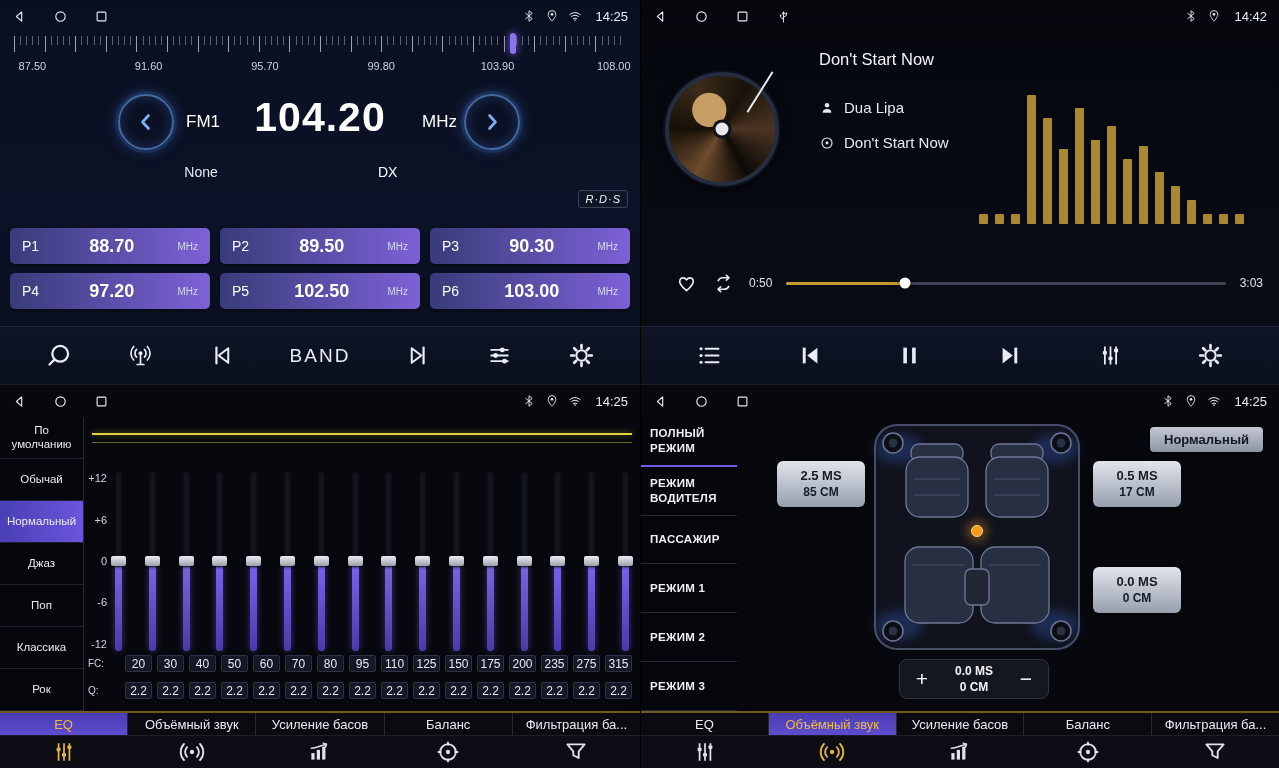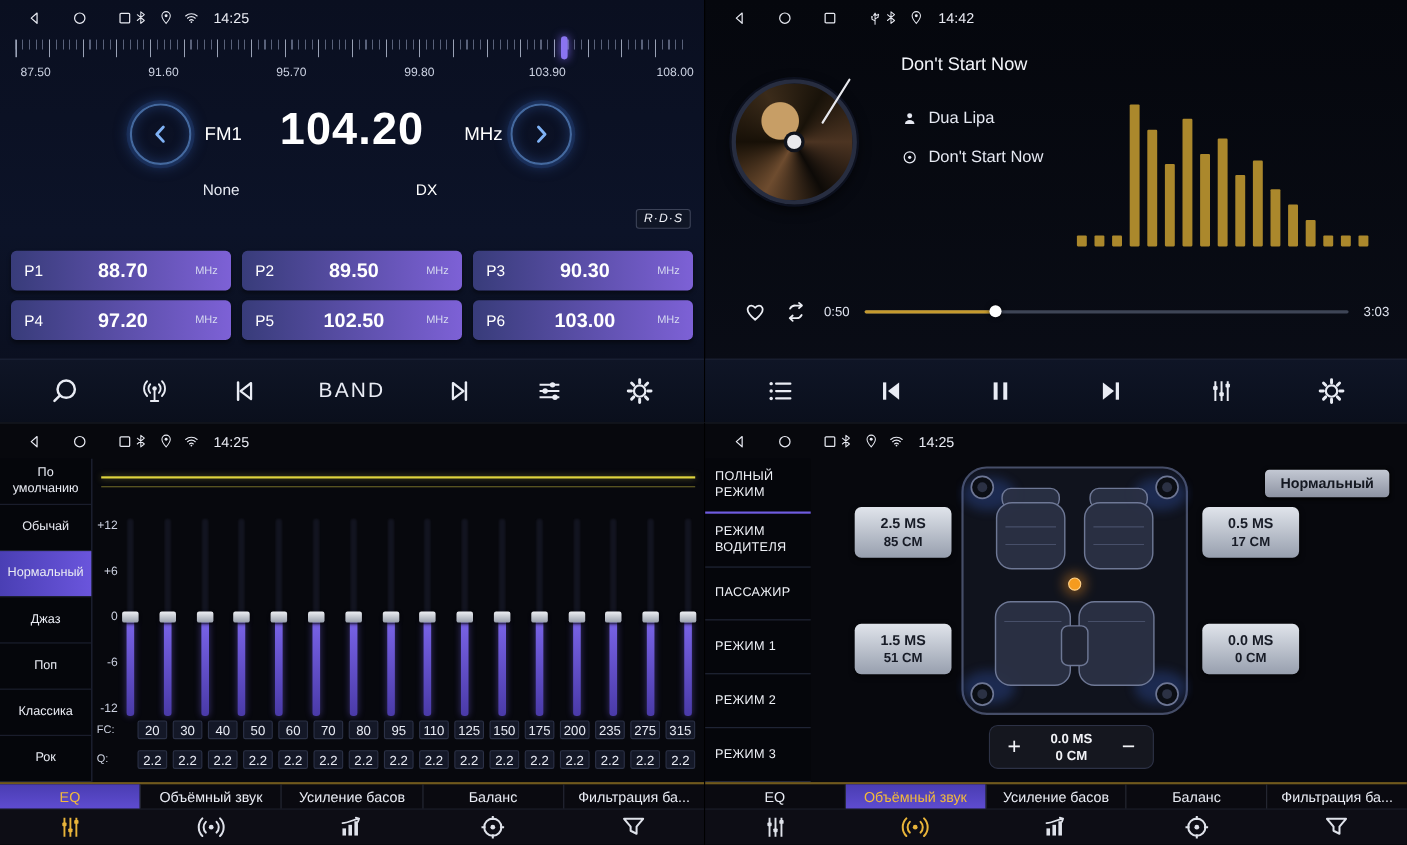--- a/index.html
+++ b/index.html
@@ -4,21 +4,21 @@
 <style>
   *{margin:0;padding:0;box-sizing:border-box}
   html,body{width:1279px;height:768px;background:#000;font-family:"Liberation Sans",sans-serif;color:#fff;overflow:hidden}
   .q{position:absolute;overflow:hidden}
   #q-radio{left:0;top:0;width:640px;height:384px;background:linear-gradient(180deg,#0a0f20 0%,#0c1328 55%,#0a0e1c 100%)}
   #q-player{left:640px;top:0;width:639px;height:384px;background:linear-gradient(180deg,#05070d,#0a0d17);border-left:1px solid #000}
   #q-eq{left:0;top:384px;width:640px;height:384px;background:#07080d;border-top:1px solid #1b1e28}
   #q-sound{left:640px;top:384px;width:639px;height:384px;background:#07080d;border-top:1px solid #1b1e28;border-left:1px solid #000}
 
   
-  .sbar{height:32px;display:flex;align-items:center;padding:0 24px;color:#e8eaf2}
+  .sbar{height:32px;display:flex;align-items:center;justify-content:space-between;padding:0 12px;color:#e8eaf2}
   .sbar .nav{display:flex;gap:26px;align-items:center}
   .sbar .stat{display:flex;gap:9px;align-items:center}
   .nico{width:15px;height:15px;cursor:pointer}
   .sico{width:14px;height:14px}
   .time{font-size:13px;margin-left:4px}
 
   
   .dial{position:absolute;left:14px;right:14px;top:36px;height:48px}
   .ticks{position:absolute;left:0;right:0;top:0;height:16px;
     background-image:
@@ -95,21 +95,21 @@
   .sl .tr-bot{position:absolute;left:1px;top:50%;width:7px;height:50%;background:linear-gradient(180deg,#7b65ea,#4a3aa8);border-radius:0 0 3px 3px;box-shadow:0 0 7px rgba(120,100,240,.45)}
   .sl .knob{position:absolute;left:-3px;top:calc(50% - 5px);width:15px;height:10px;background:linear-gradient(180deg,#eceef2,#99a0ac);border-radius:2px;box-shadow:0 1px 3px #000}
   .fcrow{position:absolute;left:88px;right:8px;display:flex;align-items:center;gap:15px;color:#d6daе6}
   #fc-row{top:270px}
   #q-row{top:297px}
   .fcrow .lbl{width:22px;font-size:10px;color:#cfd4e2}
   .cell{flex:1;height:17px;background:#141827;border:1px solid #2b3146;border-radius:2px;display:flex;align-items:center;justify-content:center;font-size:12px;color:#e7eaf3}
 
   
   .sf-menu{position:absolute;left:0;top:32px;width:96px;bottom:57px;display:flex;flex-direction:column;background:#05060b}
-  .sf-item{flex:1;display:flex;align-items:center;padding:0 9px;font-size:11.5px;font-weight:normal;line-height:1.3;letter-spacing:.3px;border-bottom:1px solid #23283a;color:#eef0f6;cursor:pointer}
+  .sf-item{flex:1;display:flex;align-items:center;padding:0 9px;font-size:11.5px;font-weight:bold;line-height:1.3;letter-spacing:.3px;border-bottom:1px solid #23283a;color:#eef0f6;cursor:pointer}
   .sf-item.sel{border-bottom:2px solid #6f5ce0}
   .sf-badge{position:absolute;right:16px;top:42px;padding:5px 14px;border-radius:4px;background:linear-gradient(180deg,#c3c8d3,#8d93a2);color:#141821;font-size:13px;font-weight:bold;box-shadow:0 1px 4px #000;cursor:pointer}
   .chip{position:absolute;width:88px;height:46px;border-radius:6px;background:linear-gradient(180deg,#e0e4eb,#979fae);color:#171b26;display:flex;flex-direction:column;align-items:center;justify-content:center;line-height:1.3;box-shadow:0 2px 5px rgba(0,0,0,.55)}
   .chip .c-ms{font-size:13px;font-weight:bold}
   .chip .c-cm{font-size:12px;font-weight:bold}
   #chip-fl{left:136px;top:76px}
   #chip-fr{left:452px;top:76px}
   #chip-rl{left:136px;top:182px}
   #chip-rr{left:452px;top:182px}
   .seatbox{position:absolute;left:228px;top:34px;width:216px;height:236px}
@@ -727,24 +727,20 @@
   </div>
 
   <div class="chip" id="chip-fl">
     <span class="c-ms">2.5 MS</span>
     <span class="c-cm">85 CM</span>
   </div>
   <div class="chip" id="chip-fr">
     <span class="c-ms">0.5 MS</span>
     <span class="c-cm">17 CM</span>
   </div>
-  <div class="chip" id="chip-rl">
-    <span class="c-ms">1.5 MS</span>
-    <span class="c-cm">51 CM</span>
-  </div>
   <div class="chip" id="chip-rr">
     <span class="c-ms">0.0 MS</span>
     <span class="c-cm">0 CM</span>
   </div>
 
   <div class="adjuster">
     <div class="adj-btn">+</div>
     <div class="adj-val">
       <div>0.0 MS</div>
       <div>0 CM</div>

